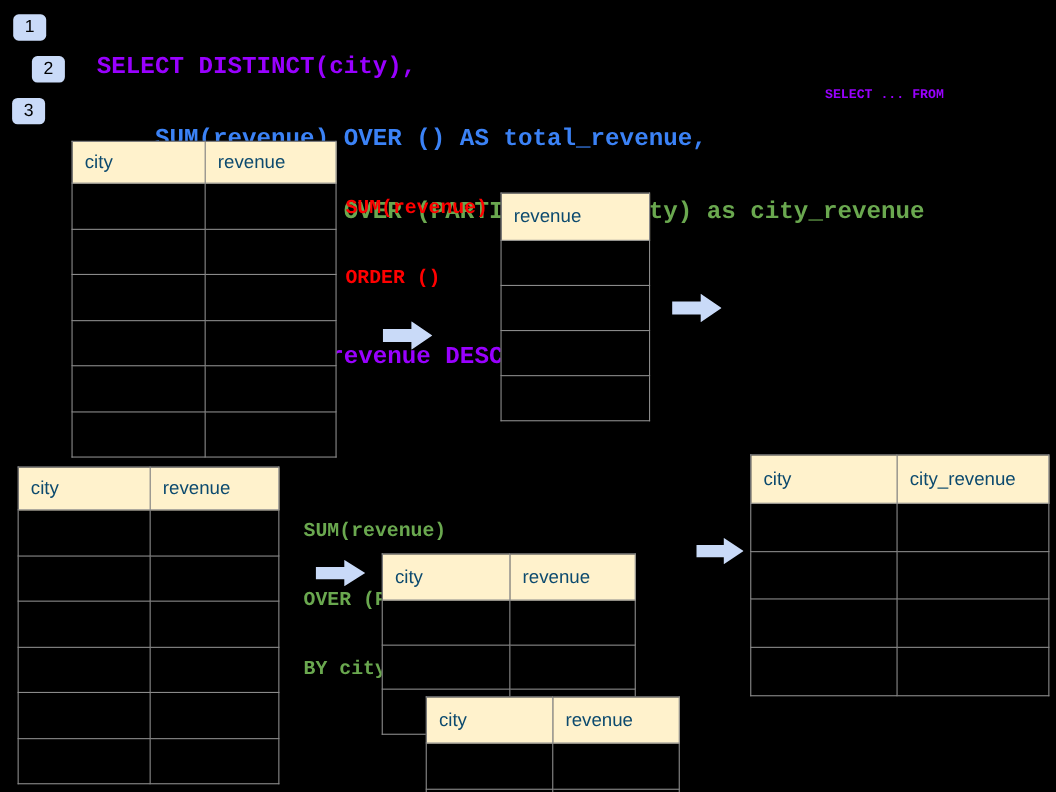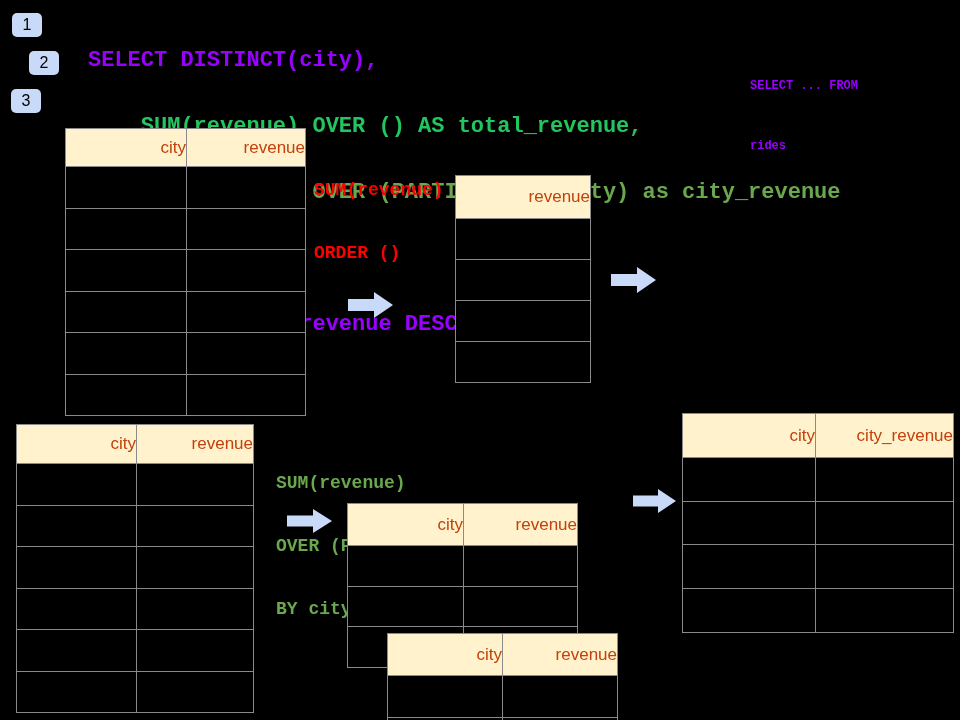--- a/index.html
+++ b/index.html
@@ -41,23 +41,23 @@
     border-collapse:collapse;
     background:#000;
     table-layout:fixed;
   }
   table.tbl th, table.tbl td{
     border:1px solid var(--table-border,#8a8a8a);
     padding:0;
   }
   table.tbl th{
     background:var(--header-bg,#fff2cc);
-    color:#c2410c;
+    color:#0c4a6e;
     font-size:17px;font-weight:400;
-    text-align:right;
+    text-align:left;
     padding-left:11px;
     vertical-align:middle;
     margin-left:16px;
   }
   .t-a{left:65px;top:128px;}   .t-a th{height:37px;} .t-a td{height:40.5px;}
   .t-b{left:455px;top:175px;}  .t-b th{height:42px;} .t-b td{height:40px;}
   .t-c{left:16px;top:424px;}   .t-c th{height:38px;} .t-c td{height:40.5px;}
   .t-d{left:347px;top:503px;}  .t-d th{height:41px;} .t-d td{height:39.6px;}
   .t-e{left:387px;top:633px;}  .t-e th{height:41px;} .t-e td{height:41px;}
   .t-f{left:682px;top:413px;}  .t-f th{height:43px;} .t-f td{height:42.7px;}
@@ -67,29 +67,28 @@
 </style>
 </head>
 <body>
 
 <div class="badge badge1">1</div>
 <div class="badge badge2">2</div>
 <div class="badge badge3">3</div>
 
 <div class="abs code code-main">
   <span class="code-line" style="color: rgb(153, 0, 255);">SELECT DISTINCT(city),</span>
-  <span class="code-line" style="color: #22c55e;">    SUM(revenue) OVER () AS total_revenue,</span>
+  <span class="code-line" style="color: #3b82f6;">    SUM(revenue) OVER () AS total_revenue,</span>
   <span class="code-line" style="color: rgb(106, 168, 79);">    SUM(revenue) OVER (PARTITION BY city) as city_revenue</span>
   <span class="code-line" style="color: rgb(153, 0, 255);">  FROM rides</span>
   <span class="code-line" style="color: rgb(153, 0, 255);">  ORDER by city_revenue DESC;</span>
 </div>
 
 <div class="abs code side-note" style="color: rgb(153, 0, 255);">
   <span class="code-line">SELECT ... FROM</span>
-  <span class="code-line">rides</span>
 </div>
 
 <div class="abs code label-total" style="color: rgb(255, 0, 0);">
   <span class="code-line">SUM(revenue)</span>
   <span class="code-line">ORDER ()</span>
 </div>
 
 <div class="abs code label-partition" style="color: rgb(106, 168, 79);">
   <span class="code-line">SUM(revenue)</span>
   <span class="code-line">OVER (PARTITION</span>

